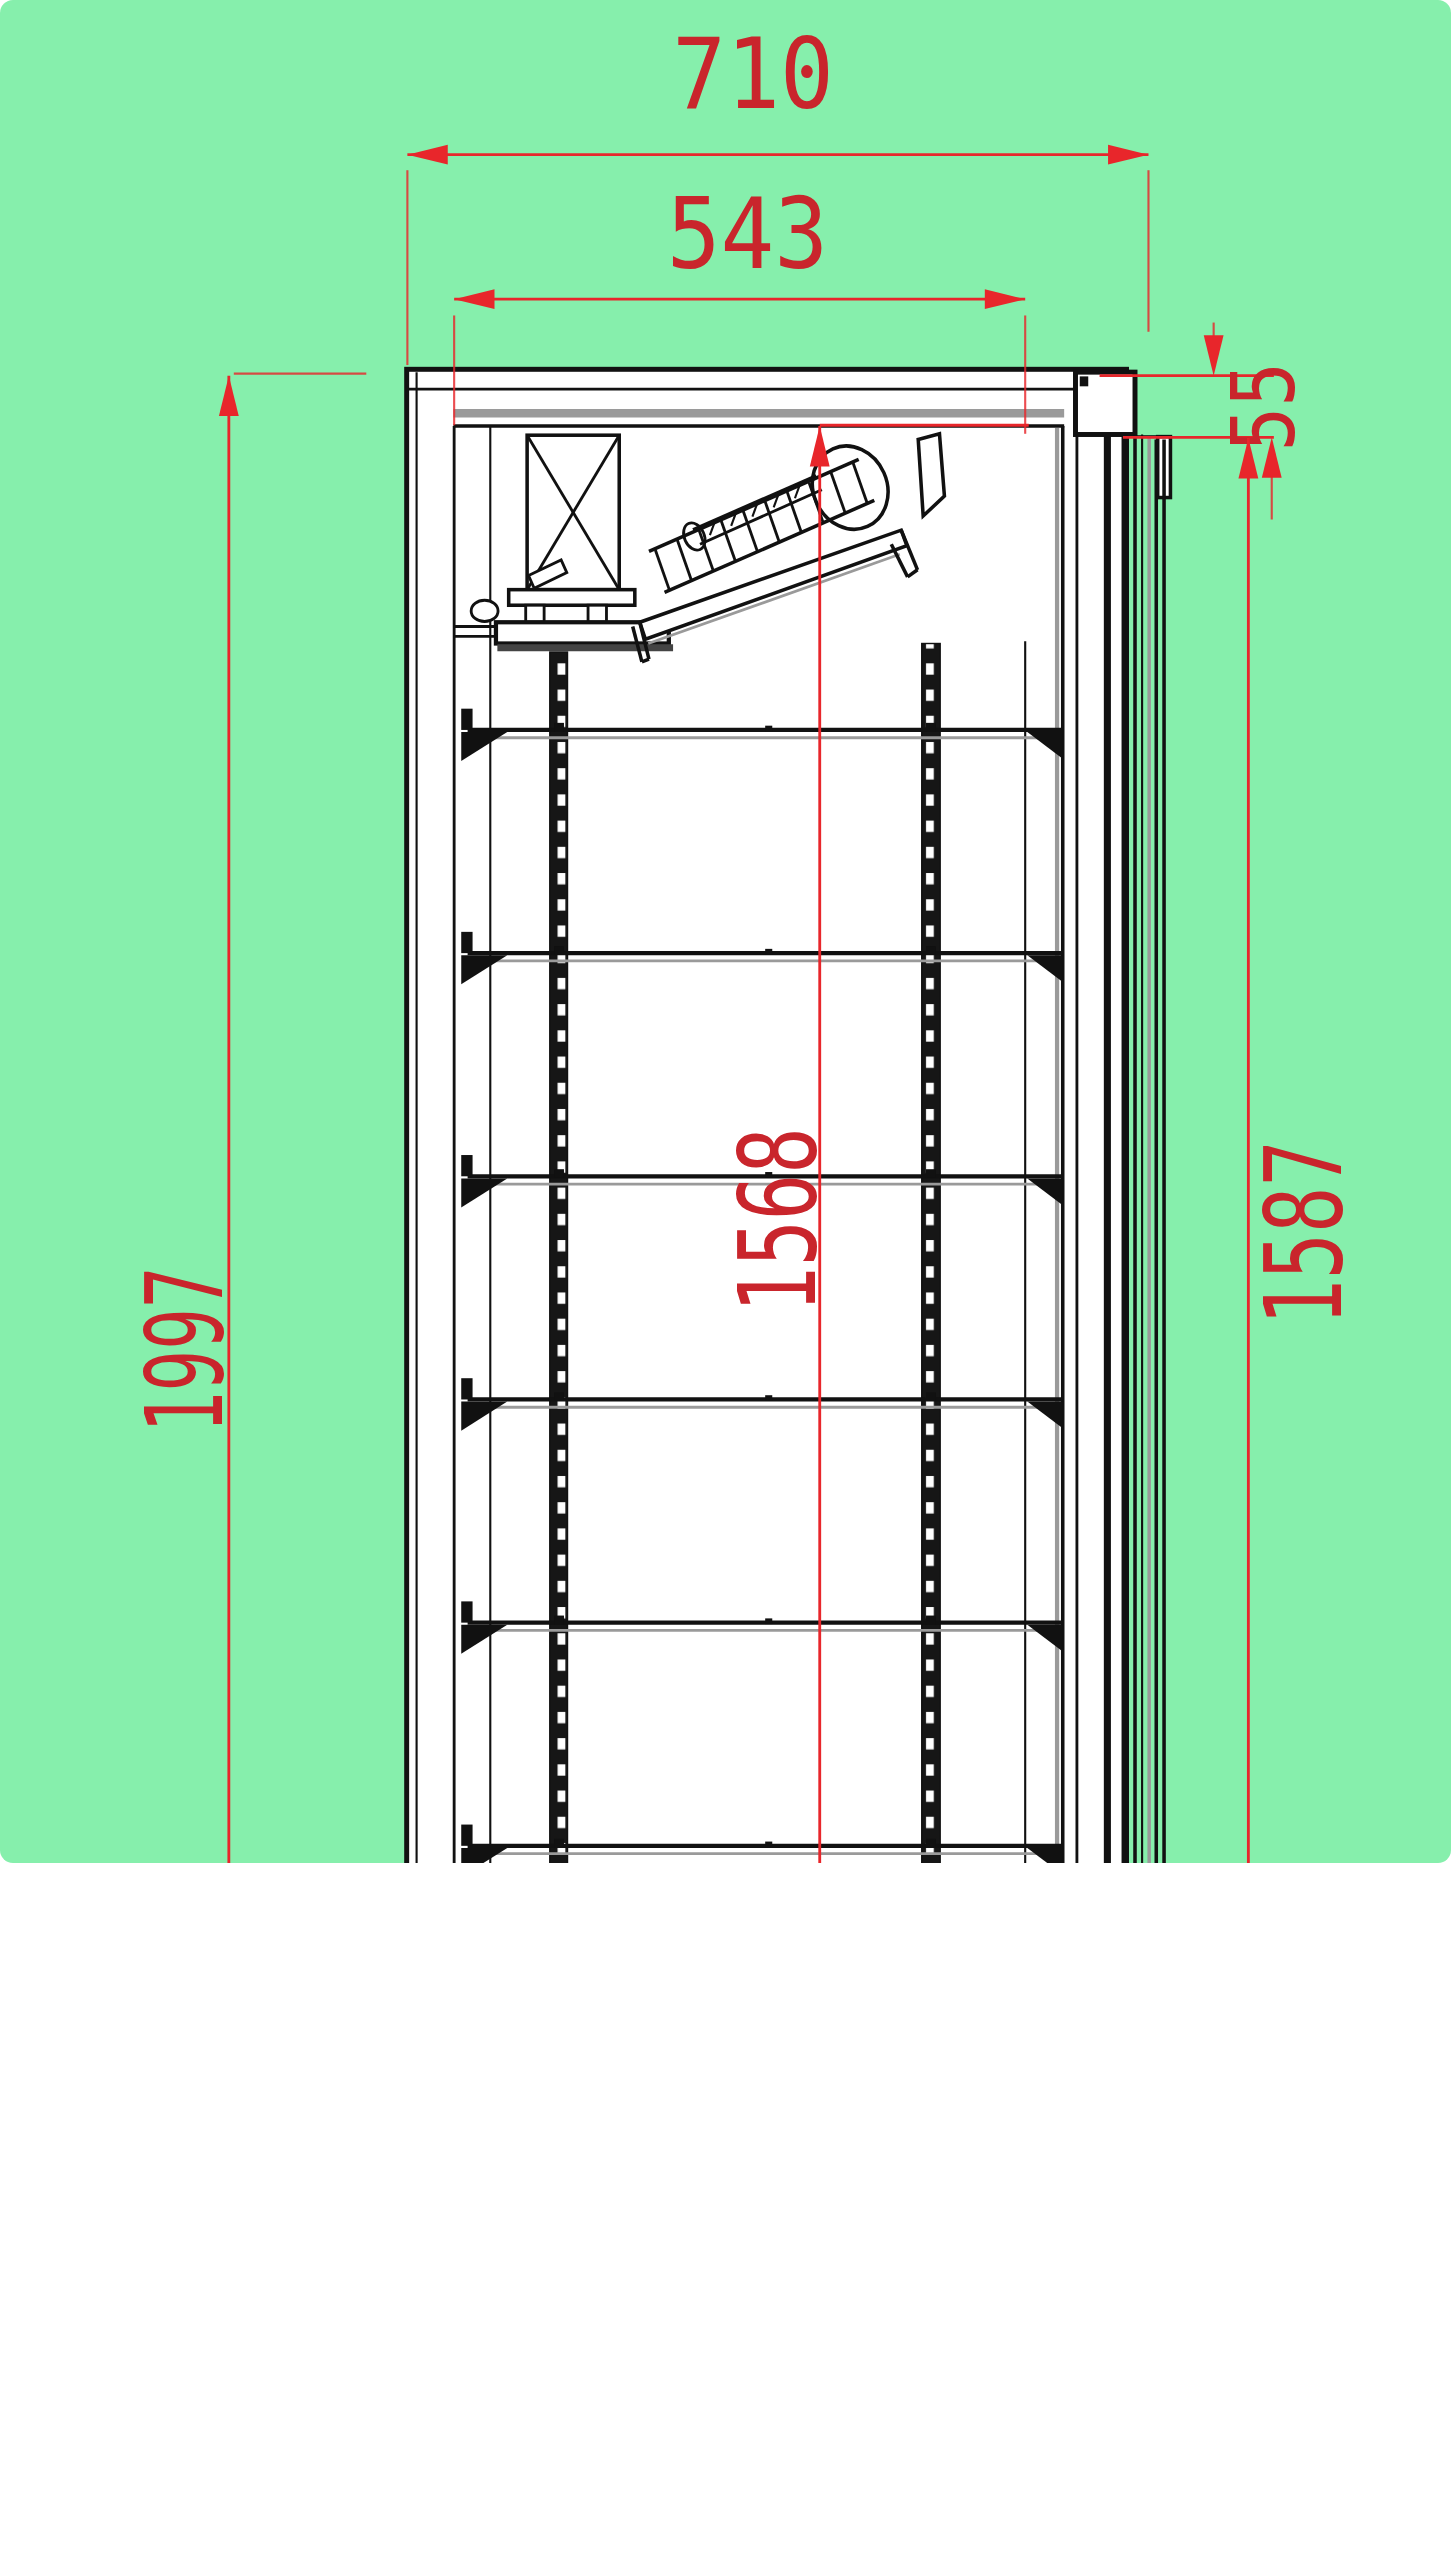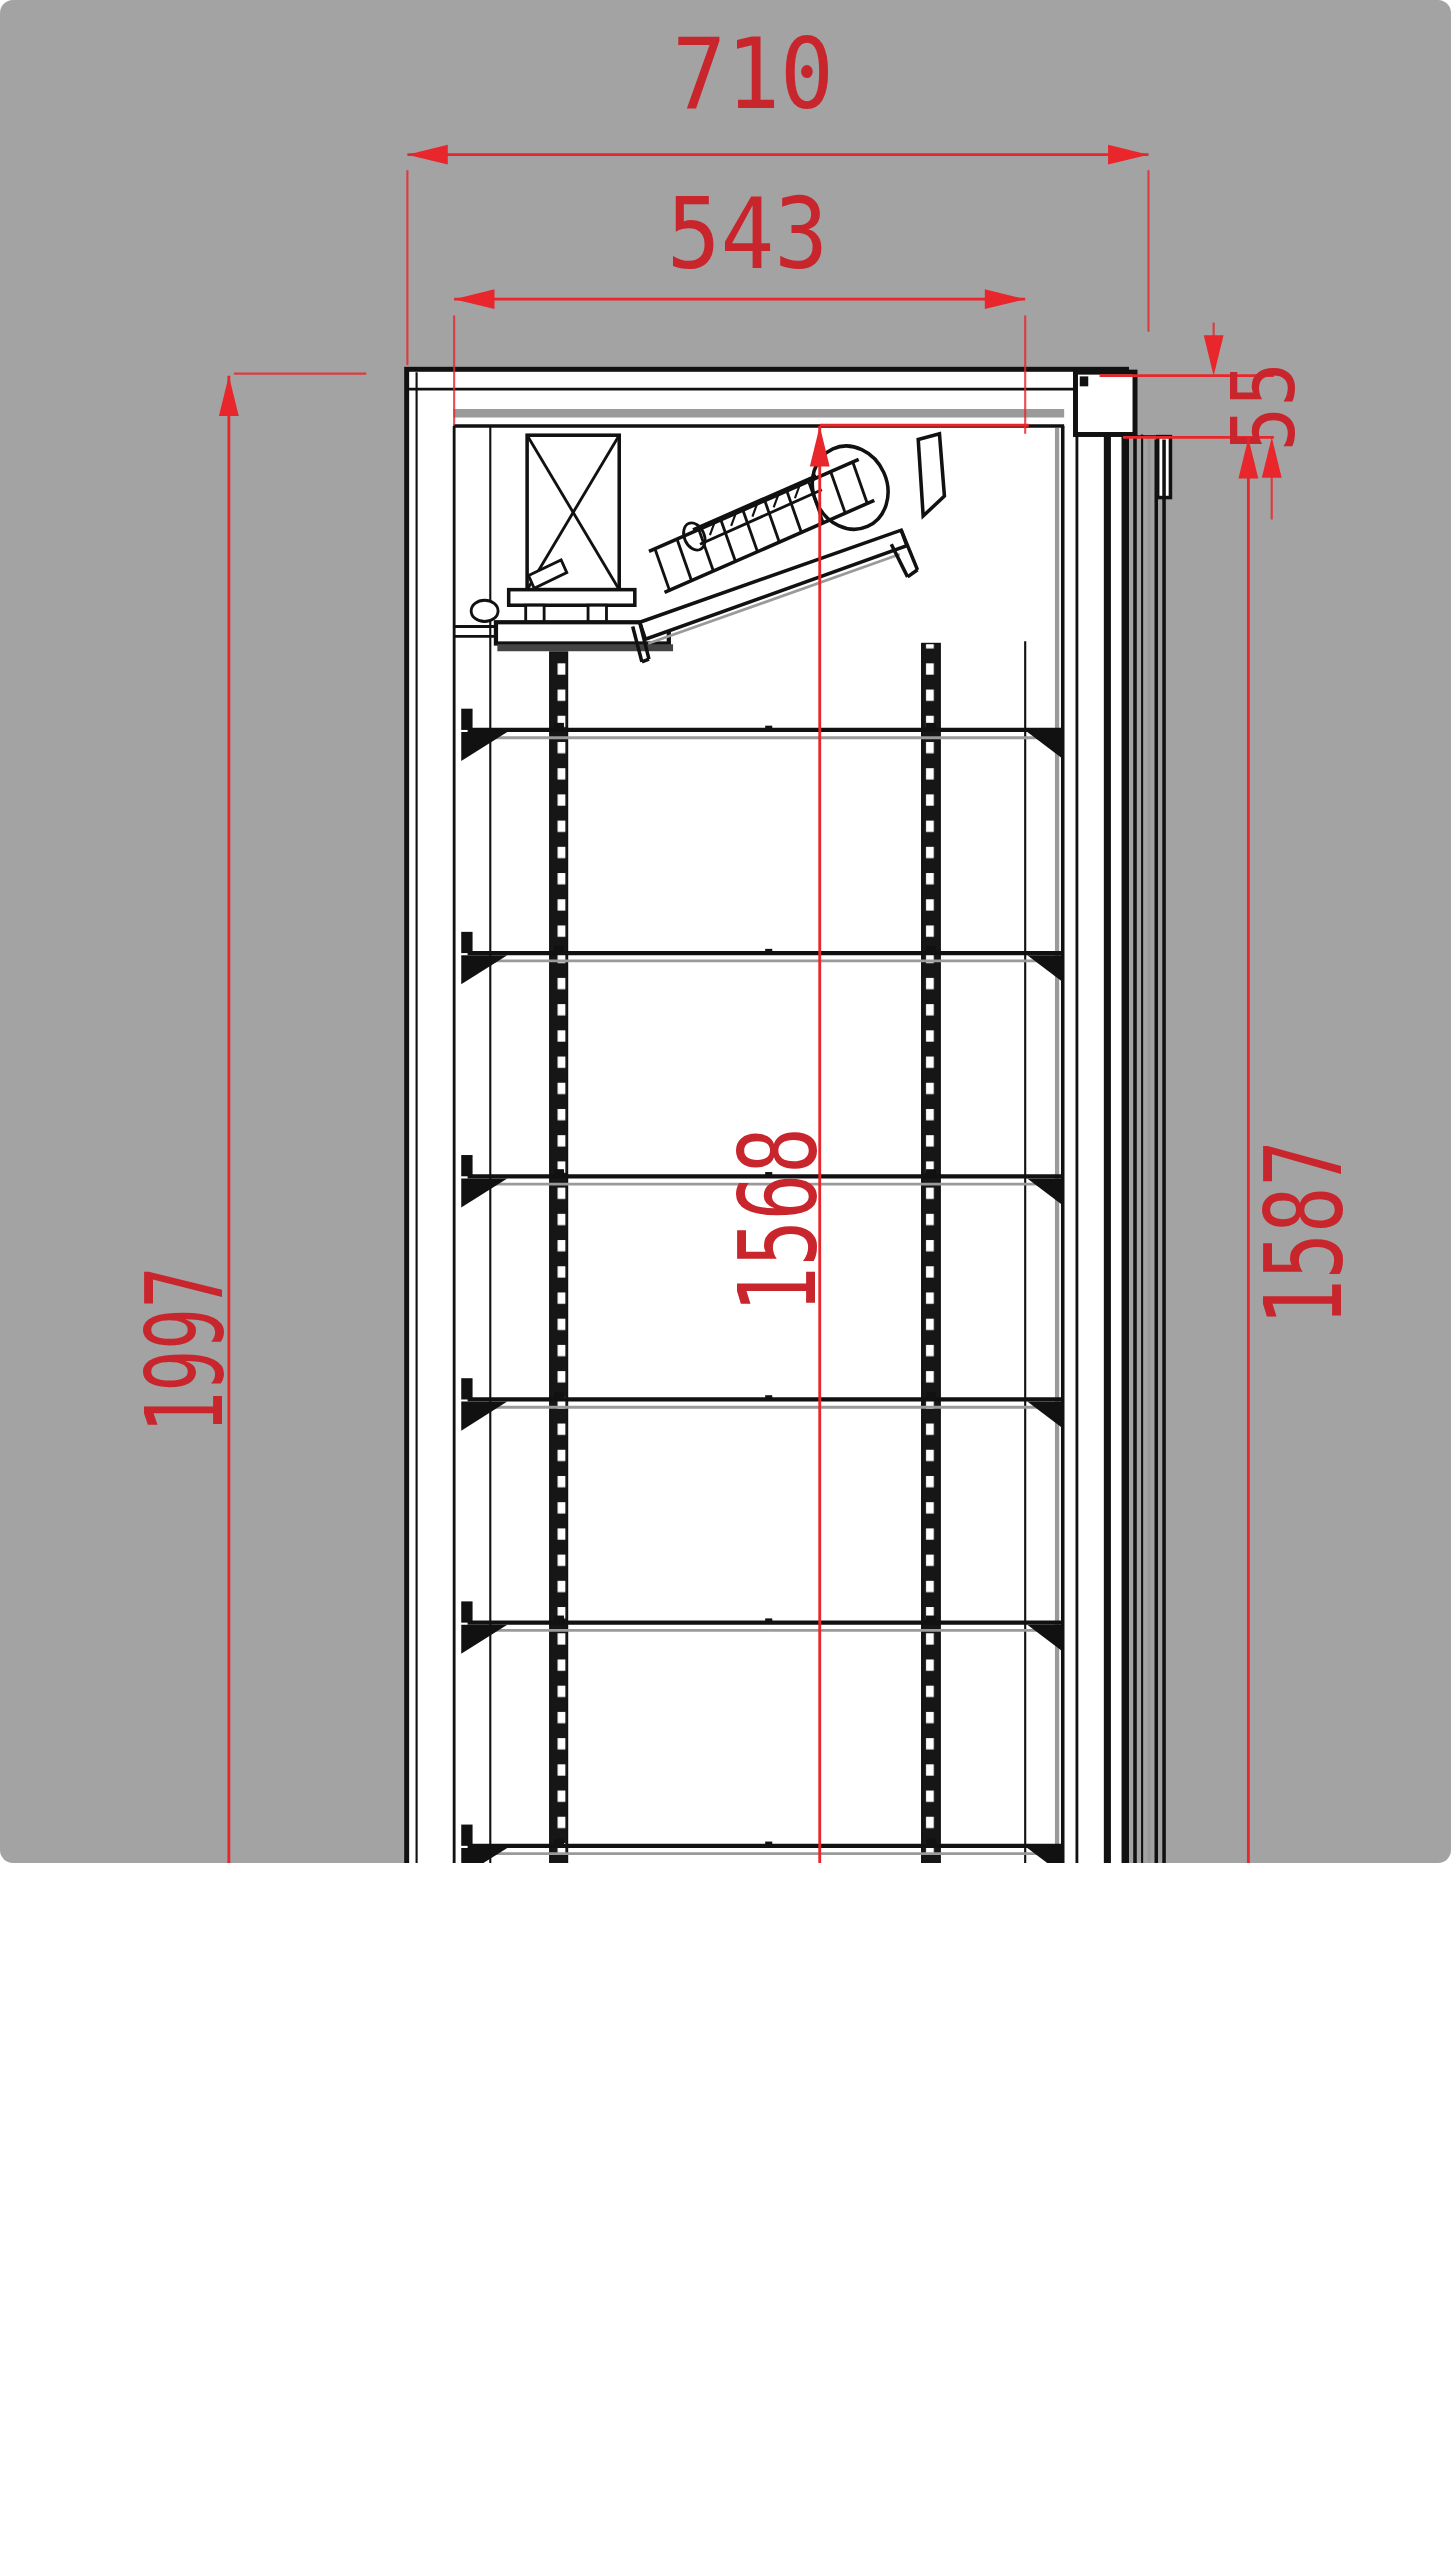--- a/index.html
+++ b/index.html
@@ -1,16 +1,16 @@
 <!DOCTYPE html>
 <html style="font-size:11.3px"><head>
 <meta charset="utf-8">
 <style>
   html,body{margin:0;padding:0;background:#ffffff;}
-  .canvas{width:1451px;height:1863px;position:relative;background:#a3a3a3;border-radius:13px;}
+  .canvas{width:1451px;height:1863px;position:relative;background:#86efac;border-radius:13px;}
   svg{display:block;}
   .k{stroke:#111111;fill:none;stroke-linecap:butt;}
   .gray{stroke:#9a9a9a;fill:none;}
   .w3{stroke-width:3}.w4{stroke-width:4}.w5{stroke-width:5}.w6{stroke-width:6}.w7{stroke-width:7}.w8{stroke-width:8}.w10{stroke-width:10}.w12{stroke-width:12}
   .fw{fill:#ffffff;stroke:#111111;}
   .fb{fill:#111111;stroke:none;}
   .dim-line{stroke:#e8262b;stroke-width:4;fill:none;}
   .dim-ext{stroke:#e8262b;stroke-width:3;fill:none;opacity:.82;}
   .dim-arrow{fill:#e8262b;stroke:none;}
   .dim-text{font-family:"DejaVu Sans Mono","Liberation Mono",monospace;font-weight:400;}

